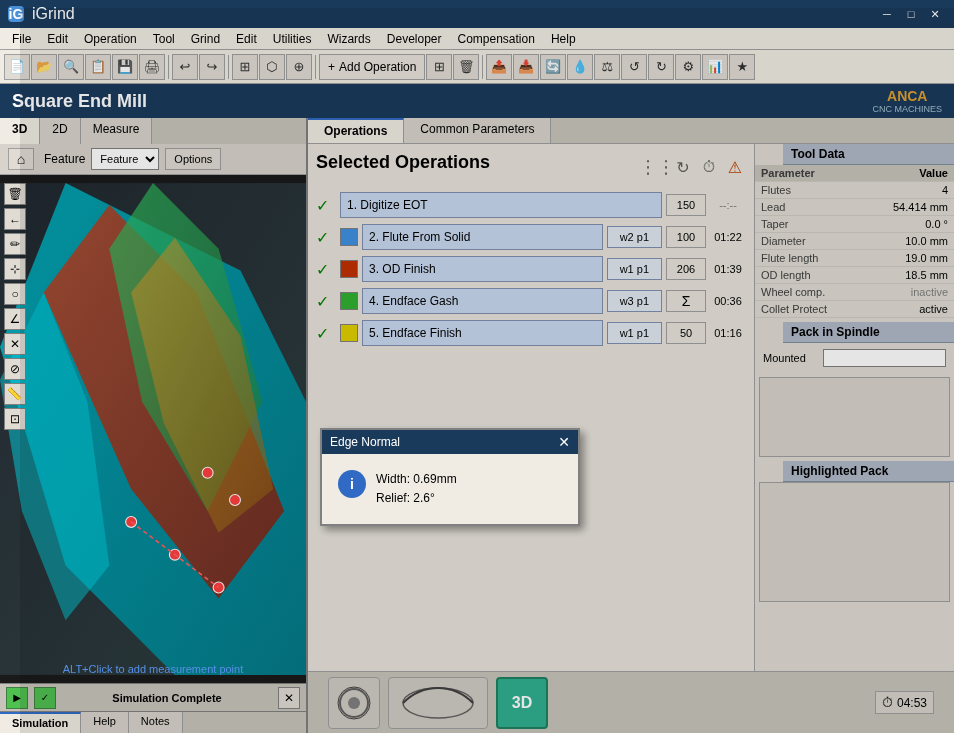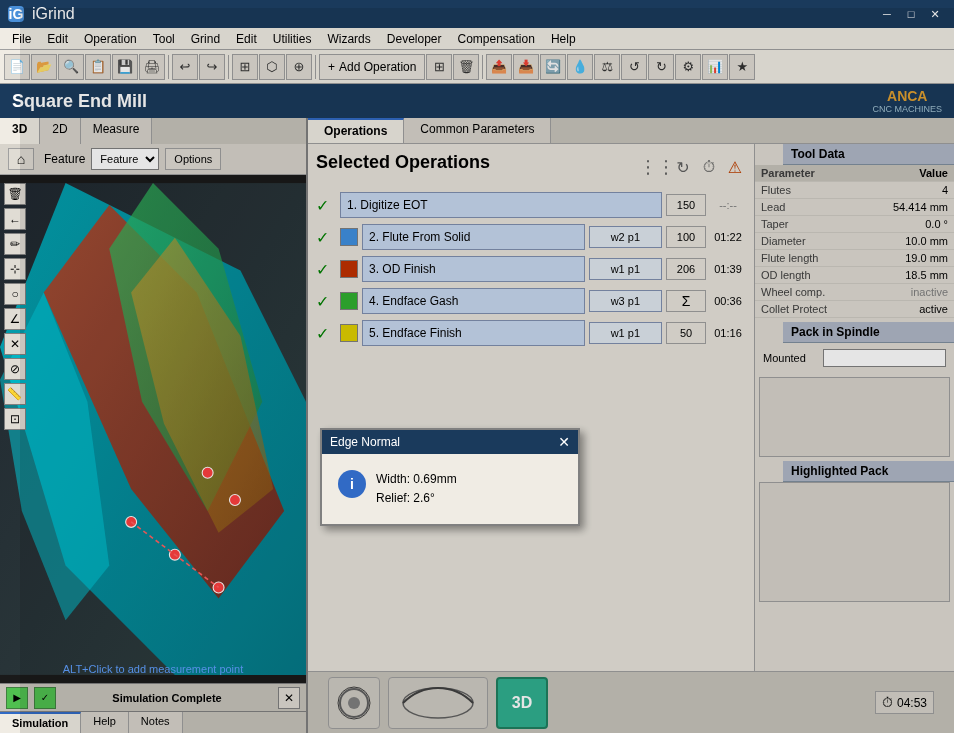--- a/index.html
+++ b/index.html
@@ -65,21 +65,21 @@
     .ops-content { flex: 1; display: flex; overflow: hidden; }
     .ops-main { flex: 1; padding: 8px; overflow-y: auto; }
     .ops-title { font-size: 18px; font-weight: bold; margin-bottom: 10px; }
     .ops-icons { display: flex; gap: 4px; float: right; margin-top: 4px; }
     .ops-icon { width: 22px; height: 22px; cursor: pointer; display: flex; align-items: center; justify-content: center; }
 
     
     .op-row { display: flex; align-items: center; gap: 4px; margin-bottom: 4px; height: 28px; }
     .op-check { width: 20px; color: #008000; font-size: 16px; }
     .op-name { background: #c8d8f0; border: 1px solid #8090b0; padding: 2px 6px; flex: 1; height: 26px; display: flex; align-items: center; cursor: pointer; font-size: 12px; }
-    .op-tag { background: #e0e8f0; border: 1px solid #8090b0; padding: 1px 21px; font-size: 11px; height: 22px; display: flex; align-items: center; }
+    .op-tag { background: #e0e8f0; border: 1px solid #8090b0; padding: 1px 12px; font-size: 11px; height: 22px; display: flex; align-items: center; }
     .op-num { background: #e8e4dc; border: 1px solid #a0a0a0; width: 40px; height: 22px; display: flex; align-items: center; justify-content: center; font-size: 11px; }
     .op-time { font-size: 11px; width: 36px; text-align: center; }
     .op-dash { font-size: 11px; color: #808080; }
 
     
     .data-panel { width: 200px; background: #e0dcd4; border-left: 1px solid #a0a0a0; overflow-y: auto; }
     .data-section { margin-bottom: 4px; }
     .data-section-title { background: #b0b8c8; padding: 3px 8px; font-size: 12px; font-weight: bold; border-bottom: 1px solid #8090a0; margin-left: 28px; }
     .data-table { width: 100%; border-collapse: collapse; }
     .data-table td { padding: 2px 6px; font-size: 11px; border-bottom: 1px solid #d0ccc4; }

